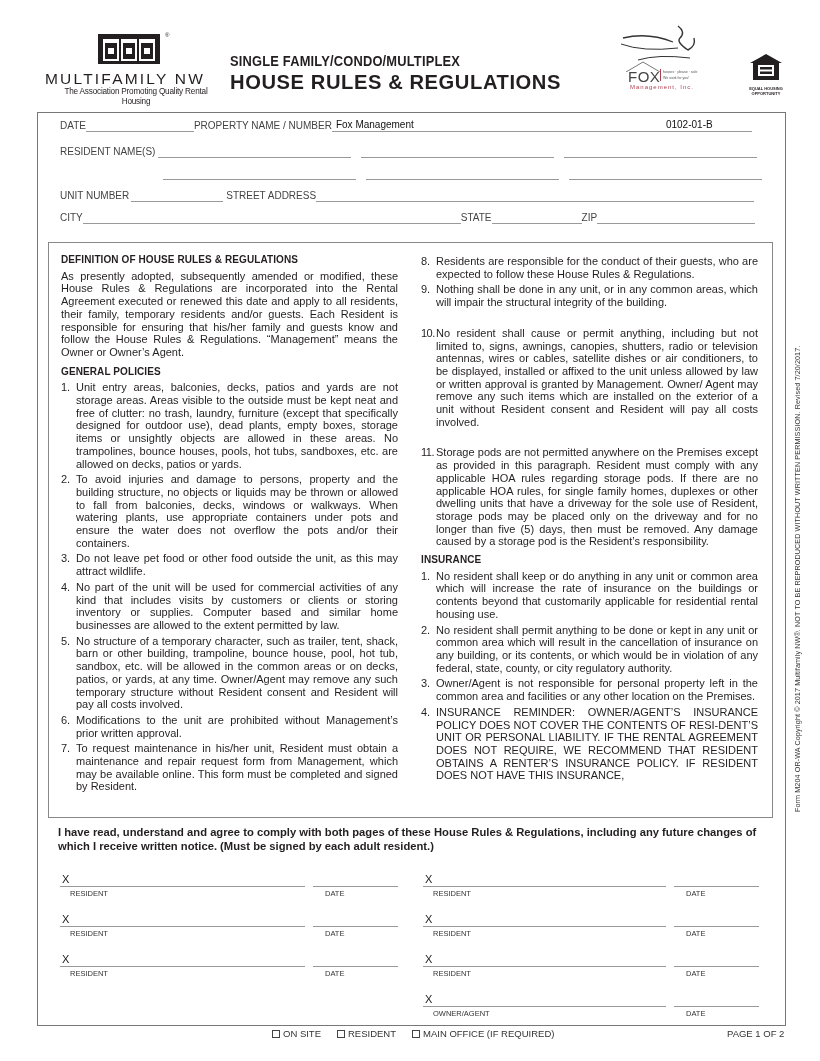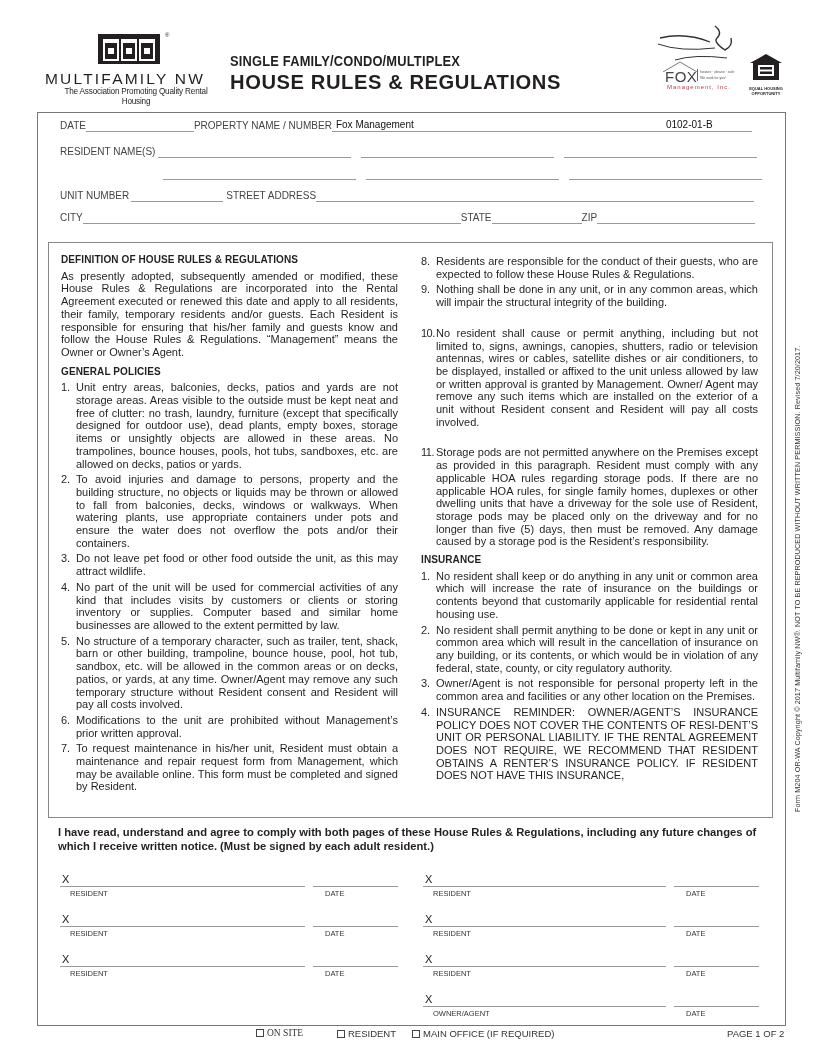--- a/index.html
+++ b/index.html
@@ -14,21 +14,21 @@
   .logo-mf .houses .h::after { content: ""; position: absolute; left: 5px; top: 9px; width: 6px; height: 6px; background: #fff; }
   .logo-mf .houses .h1 { left: 5px; } .logo-mf .houses .h2 { left: 23px; } .logo-mf .houses .h3 { left: 41px; }
   .logo-mf .reg { position: absolute; left: 130px; top: -2px; font-size: 6px; }
   .logo-mf .name { font-size: 15.5px; letter-spacing: 2.2px; font-weight: normal; margin-top: 2px; line-height: 17px; }
   .logo-mf .tag { font-size: 8.2px; letter-spacing: -0.2px; line-height: 10px; margin-left: 22px; }
 
   .title-block { position: absolute; left: 230px; top: 53px; }
   .title-block .sub { font-size: 14px; font-weight: bold; letter-spacing: 0.2px; transform: scaleX(0.92); transform-origin: left; white-space: nowrap; }
   .title-block .main { font-size: 21px; font-weight: bold; letter-spacing: 0.6px; margin-top: 1px; transform: scaleX(0.96); transform-origin: left; white-space: nowrap; }
 
-  .fox-logo { position: absolute; left: 655px; top: 24px; width: 82px; height: 68px; }
+  .fox-logo { position: absolute; left: 618px; top: 24px; width: 82px; height: 68px; }
   .fox-logo .swoosh { position: absolute; left: 0; top: 0; }
   .fox-logo .fox-text { position: absolute; left: 10px; top: 44px; font-size: 15px; color: #444; letter-spacing: 0.5px; }
   .fox-logo .fox-tag { position: absolute; left: 42px; top: 45px; font-size: 3.5px; color: #555; border-left: 1px solid #b04050; padding-left: 2px; line-height: 6px; }
   .fox-logo .fox-mgmt { position: absolute; left: 12px; top: 60px; font-size: 6px; color: #b04050; letter-spacing: 1px; white-space: nowrap; }
 
   .eho-logo { position: absolute; left: 746px; top: 53px; width: 40px; text-align: center; }
   .eho-logo .eho-text { font-size: 4px; font-weight: bold; line-height: 5px; margin-top: 1px; }
 
   
   .frame { position: absolute; left: 37px; top: 112px; width: 749px; height: 914px; border: 1px solid #777; border-bottom: 1.5px solid #777; }
@@ -255,21 +255,21 @@
   <div class="x">X</div>
   <div class="line"></div>
   <div class="cap">OWNER/AGENT</div>
 </div>
 <div class="sig date" style="left:674px;top:993px;width:85px;">
   <div class="x"></div>
     <div class="line"></div>
   <div class="cap">DATE</div>
 </div>
 
-<div class="footer" style="left:256px;font-family:Liberation Serif, serif;">
+<div class="footer" style="left:272px;">
   <span class="cb"></span><span>ON SITE</span>
 </div>
 <div class="footer" style="left:337px;">
   <span class="cb"></span><span>RESIDENT</span>
 </div>
 <div class="footer" style="left:412px;">
   <span class="cb"></span><span>MAIN OFFICE (IF REQUIRED)</span>
 </div>
 <div class="footer" style="left:727px;">PAGE 1 OF 2</div>
 

